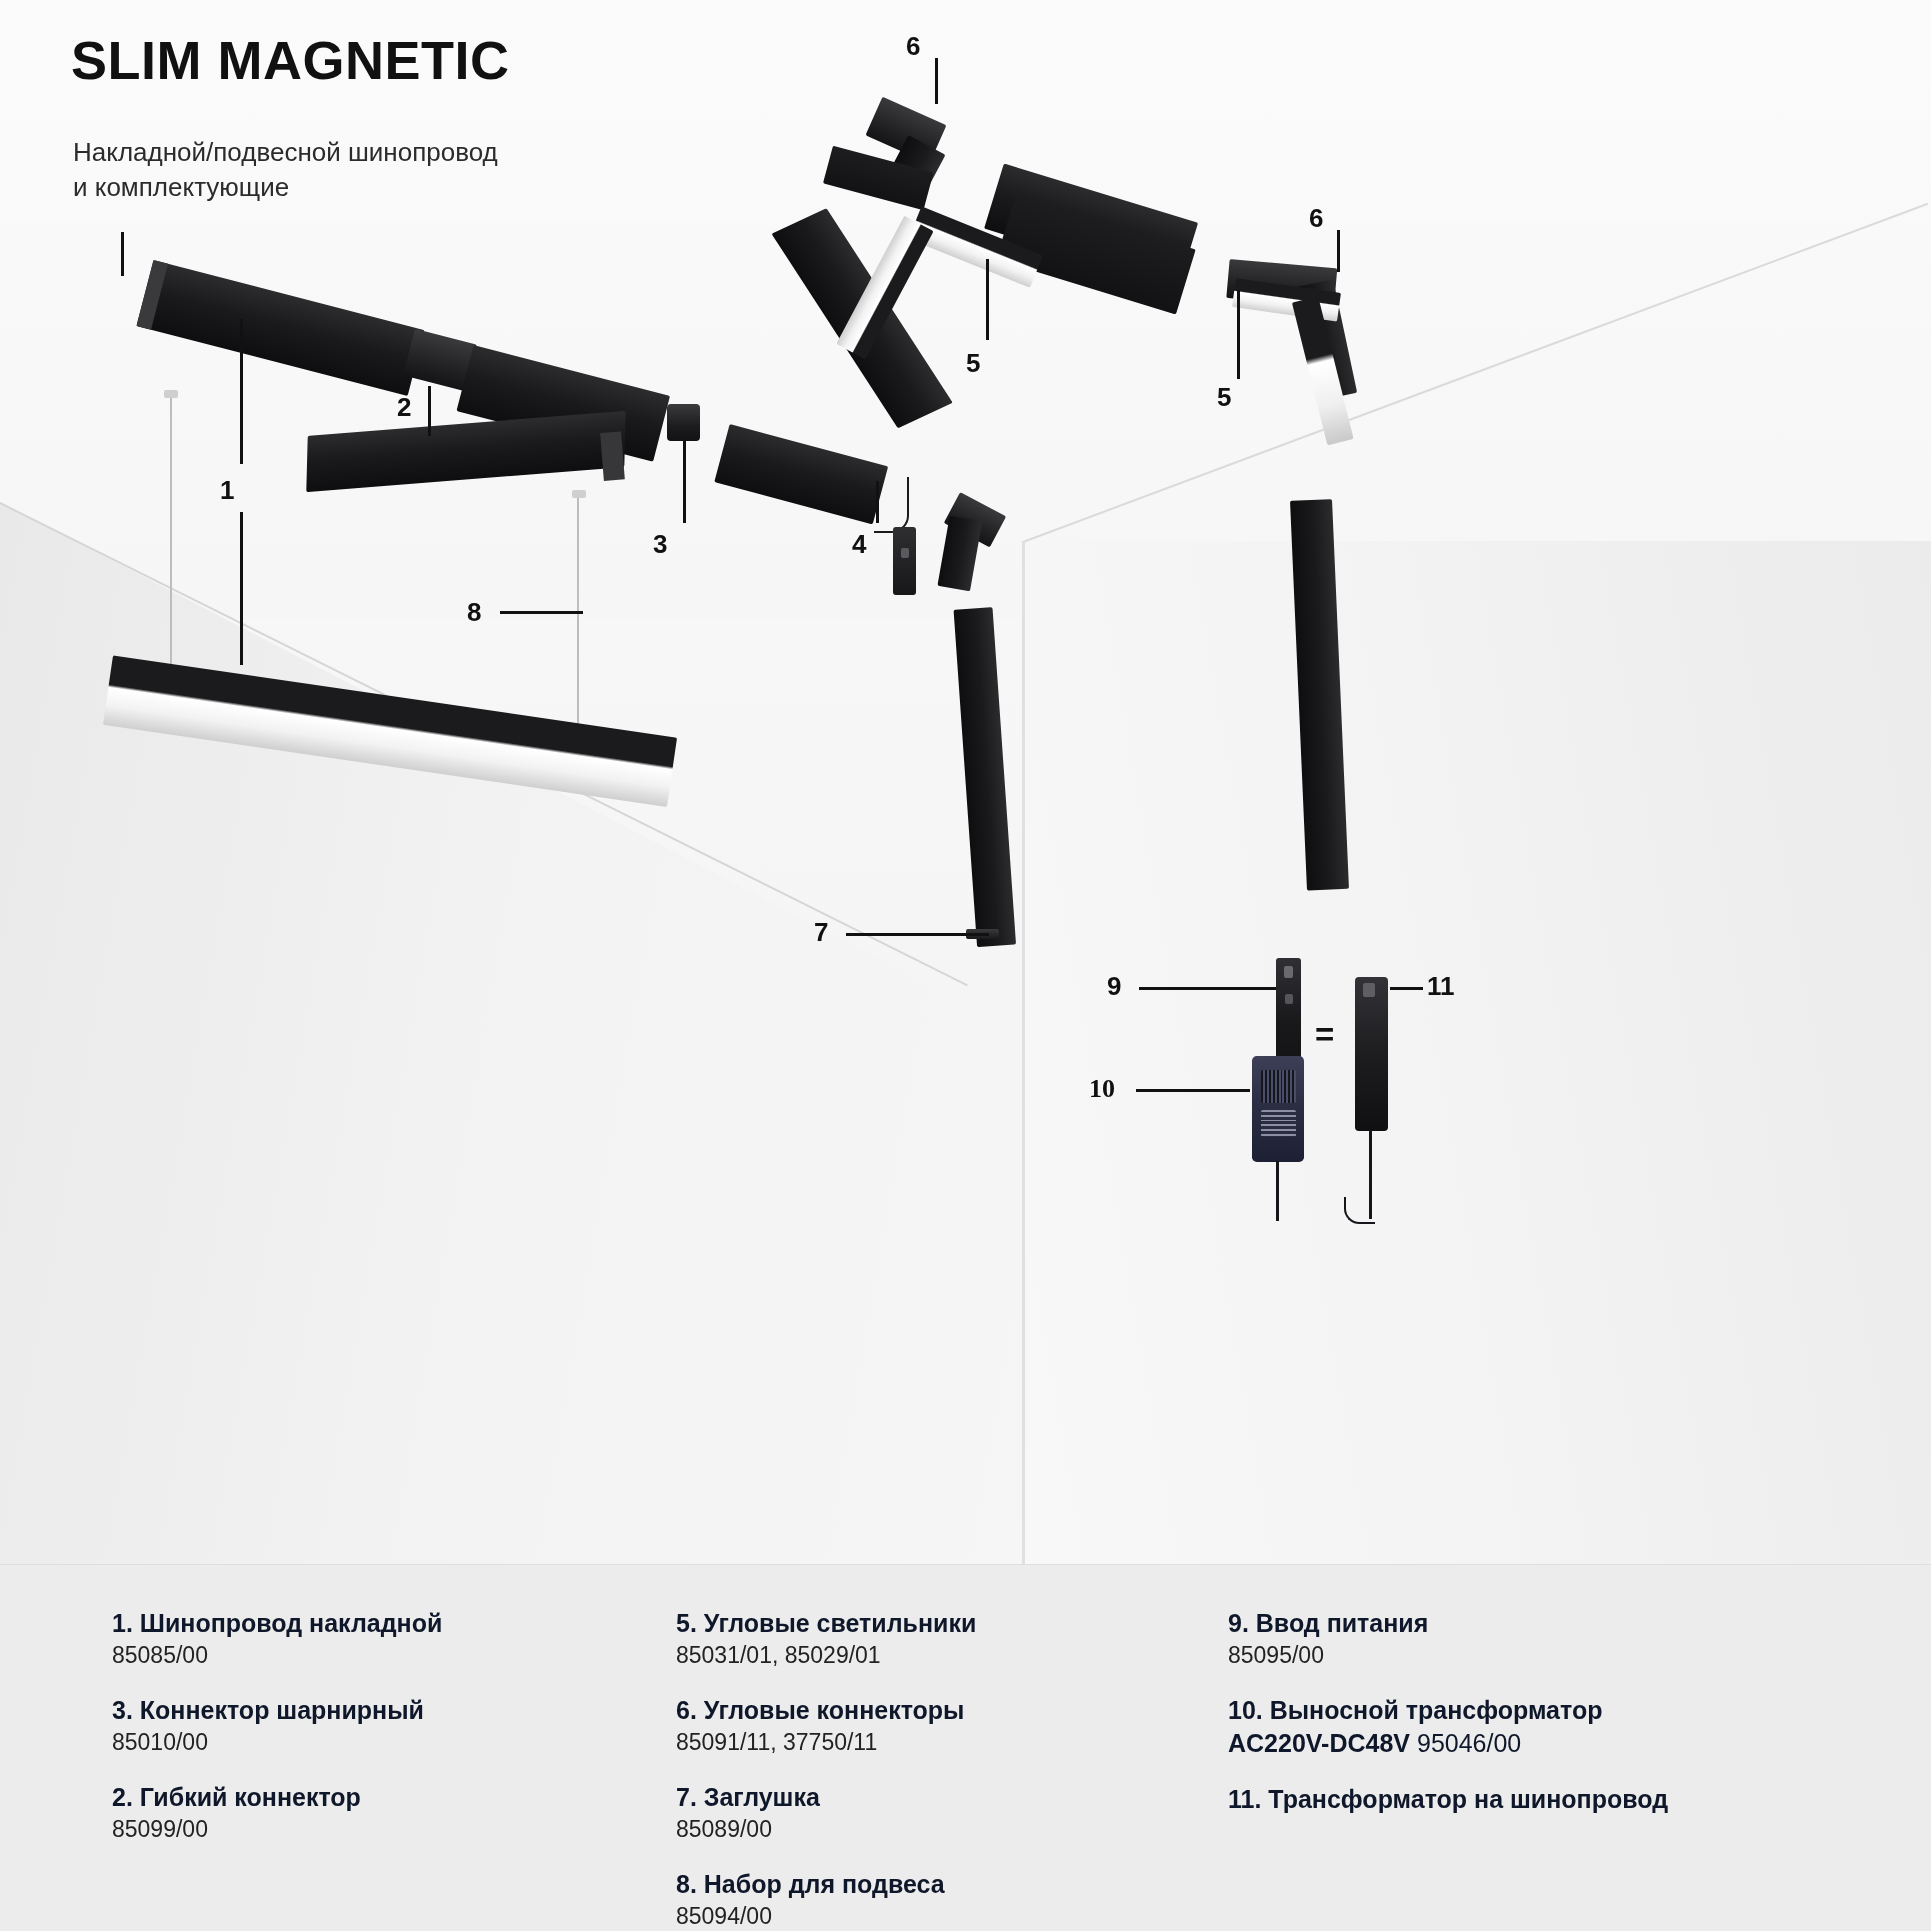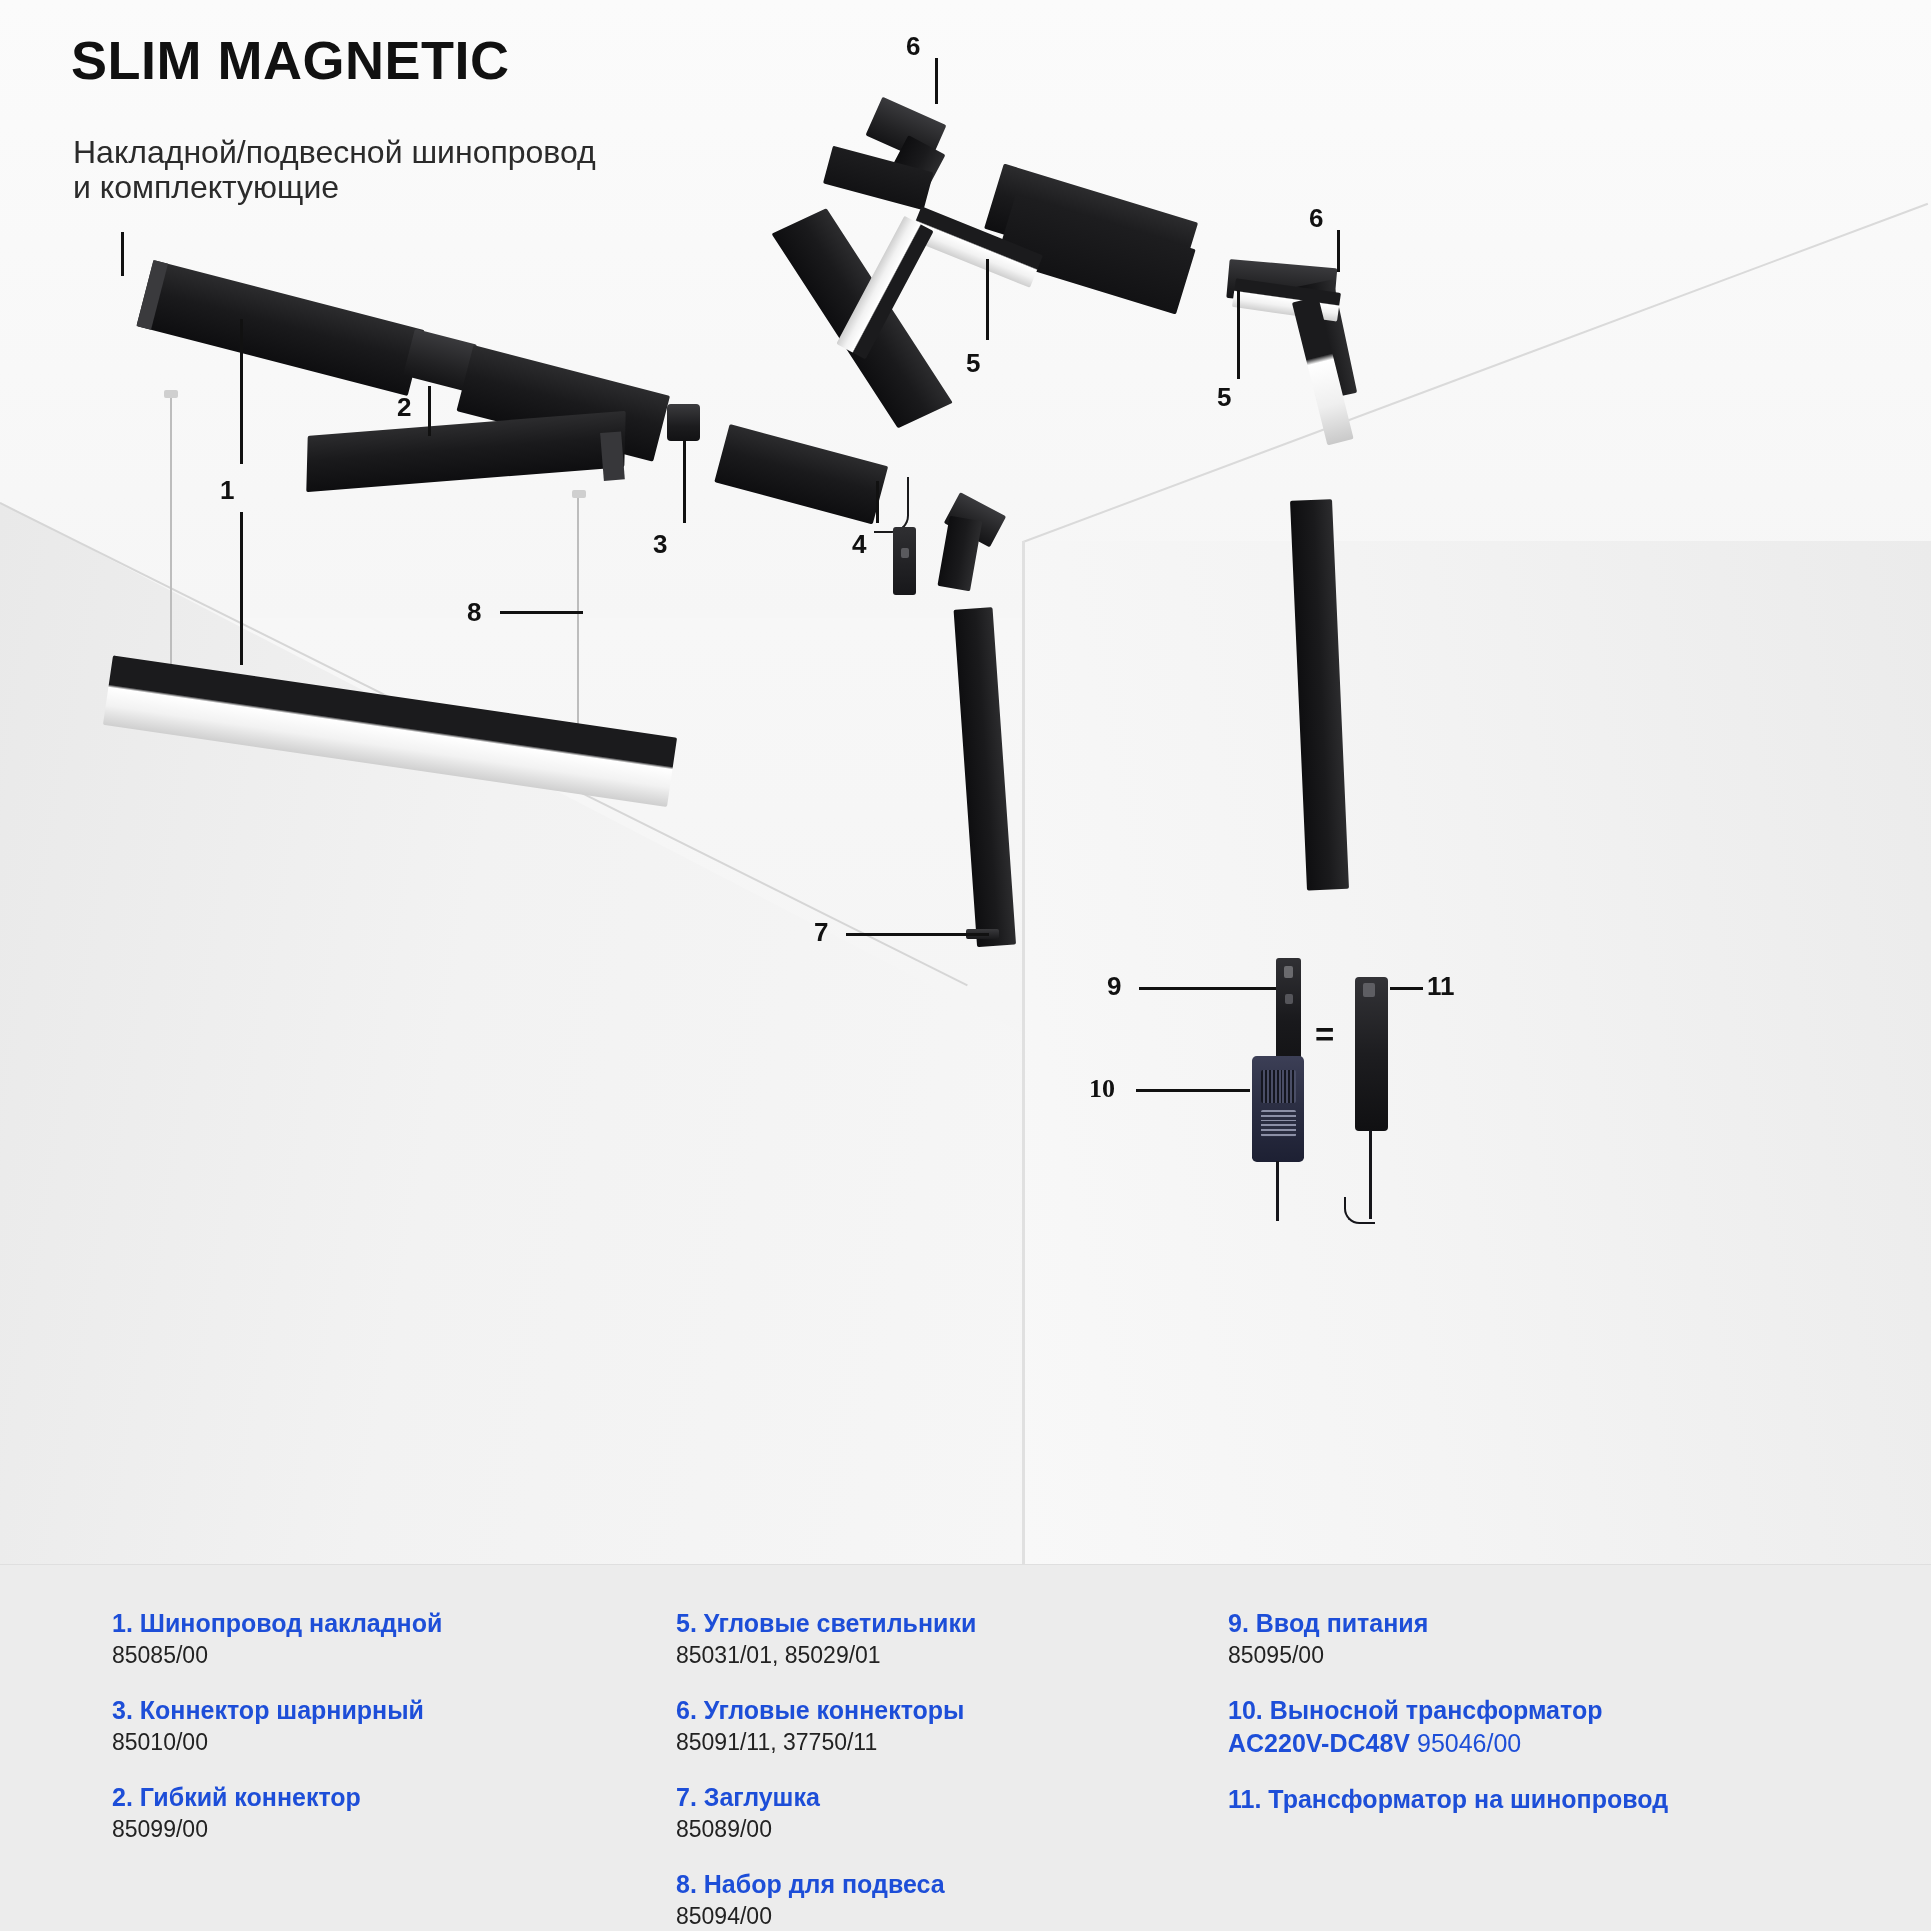--- a/index.html
+++ b/index.html
@@ -33,27 +33,27 @@
   .blk3{background:linear-gradient(180deg,#1d1d1f 0%,#121214 100%);}
   .lit{background:linear-gradient(180deg,#1b1b1d 0%,#1b1b1d 42%,#ffffff 46%,#f2f2f2 72%,#cfcfcf 100%);}
   .lit-v{background:linear-gradient(90deg,#1b1b1d 0%,#1b1b1d 40%,#ffffff 44%,#efefef 74%,#c9c9c9 100%);}
 
   
   .lbl{position:absolute;font-weight:bold;font-size:26px;color:#111;}
   .ldr{position:absolute;background:#111;}
 
   
   .title{position:absolute;left:71px;top:29px;font-size:54px;font-weight:bold;letter-spacing:0.5px;color:#111;}
-  .subtitle{position:absolute;left:73px;top:135px;font-size:32px;line-height:35px;color:#2b2b2b;}
+  .subtitle{position:absolute;left:73px;top:135px;font-size:26px;line-height:35px;color:#2b2b2b;}
 
   
   .legend{position:absolute;left:0;top:1564px;width:1931px;height:367px;background:#ececec;border-top:1px solid #dfdfdf;}
   .legend-col{position:absolute;top:42px;}
   .lg-item{margin-bottom:23px;}
-  .lg-title{font-size:25px;font-weight:bold;color:#1d4ed8;line-height:33px;}
+  .lg-title{font-size:25px;font-weight:bold;color:#0f172a;line-height:33px;}
   .lg-code{font-size:23px;color:#222;line-height:31px;}
   .lg-inline{font-weight:normal;}
 </style>
 </head>
 <body>
 
 <div class="page">
 
   <div class="scene">
     <div class="ceiling"></div>

